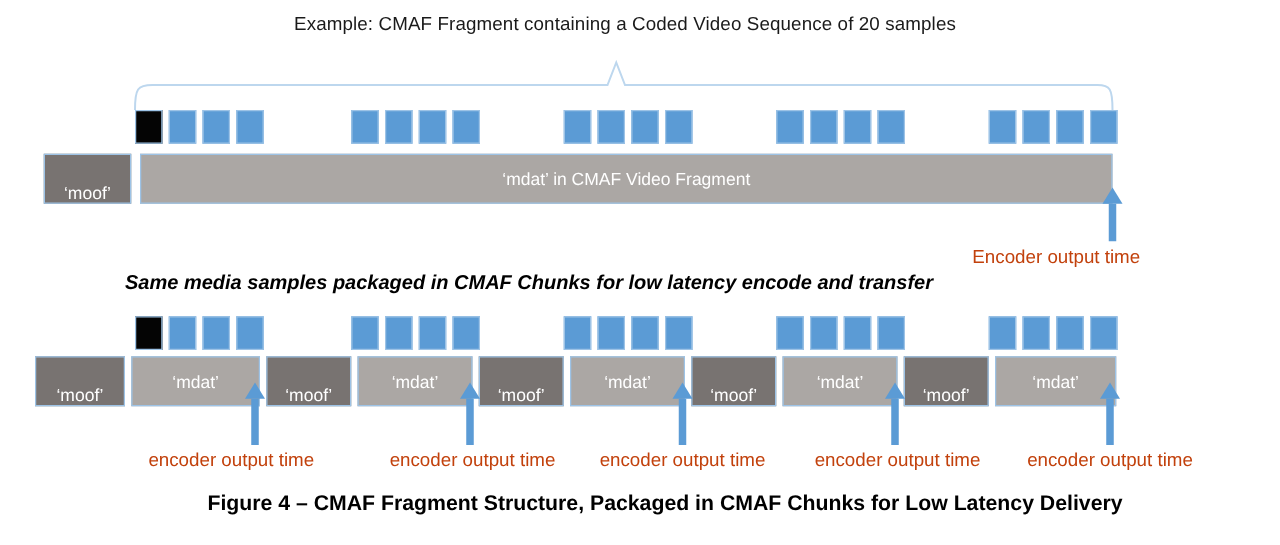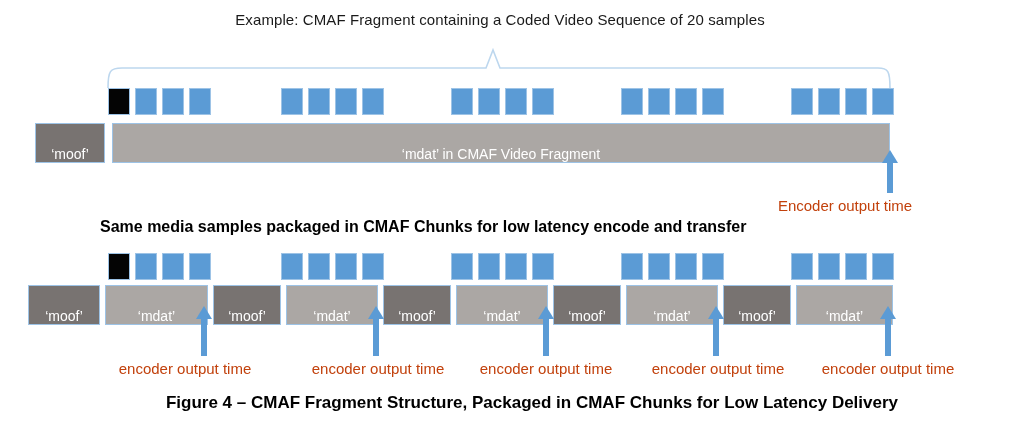--- a/index.html
+++ b/index.html
@@ -32,35 +32,35 @@
   .row-top .sgroup{top:88px;}
   .row-bot .sgroup{top:253px;}
   
   .box{
     position:absolute;height:40px;box-sizing:border-box;
     border:1px solid var(--box-border);
     display:flex;align-items:center;justify-content:center;
     color:#ffffff;font-size:14px;
   }
   .moof{background:var(--moof-gray);align-items:flex-end;}
-  .mdat{background:var(--mdat-gray);align-items:flex-end;}
+  .mdat{background:var(--mdat-gray);}
   
   .arrow{position:absolute;width:16px;}
   .arrow .head{
     width:0;height:0;margin:0 auto;
     border-left:8px solid transparent;border-right:8px solid transparent;
     border-bottom:13px solid var(--blue);
   }
   .arrow .shaft{width:6px;margin:0 auto;background:var(--blue);}
   .enc-label{
     position:absolute;width:170px;text-align:center;font-size:15px;color:#c2410c;
     white-space:nowrap;
   }
   .subtitle{
-    position:absolute;left:100px;top:218px;font-size:16px;font-weight:bold;color:#000;
+    position:absolute;left:100px;top:218px;font-size:16px;font-weight:bold;color:#000;font-style:italic;
   }
   .caption{
     position:absolute;left:0;top:393px;width:1024px;text-align:center;
     font-size:17px;font-weight:bold;color:#000;margin-left:20px;
   }
 </style>
 </head>
 <body>
 
 <div class="canvas">

